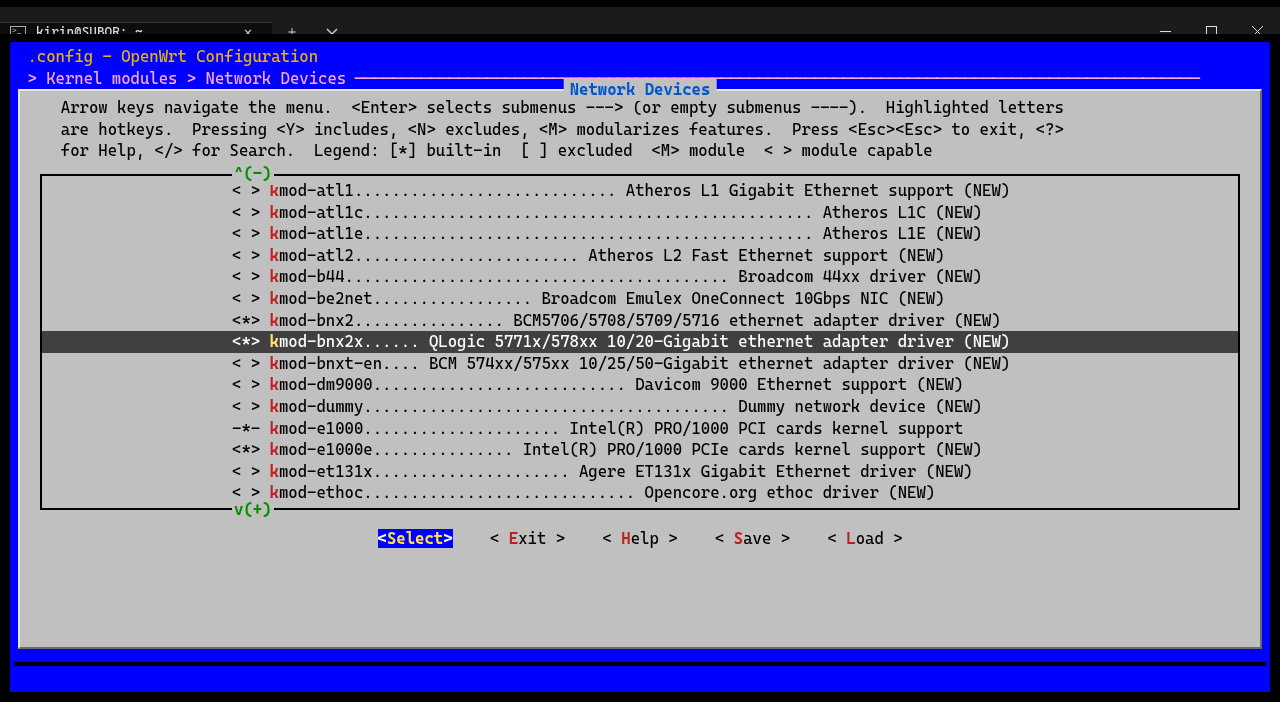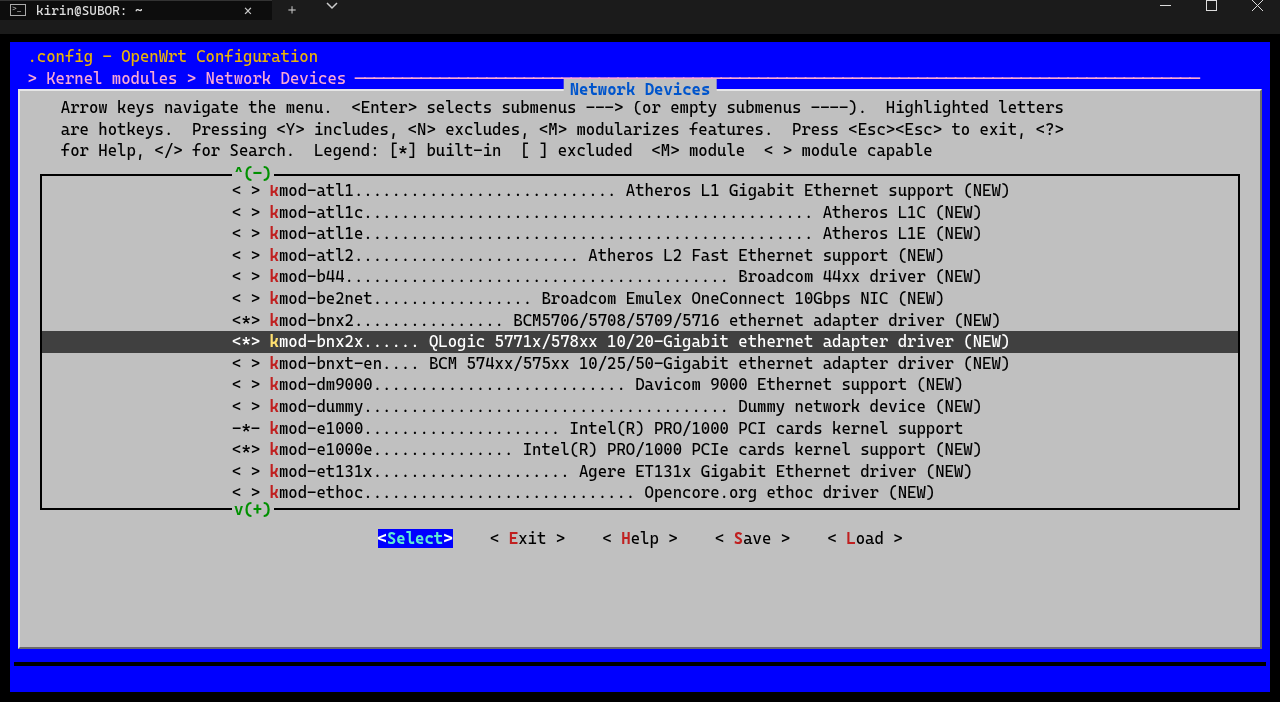--- a/index.html
+++ b/index.html
@@ -9,22 +9,23 @@
     height: 702px;
     font-family: "Cascadia Mono", "Consolas", "Courier New", monospace;
     font-size: 16px;
     line-height: 1.35;
     overflow: hidden;
   }
   .titlebar {
     height: 49px;
     background: #1b1b1b;
     display: flex;
-    align-items: flex-start;
+    align-items: center;
     color: #c8c8c8;
+    margin-top: 7px;
   }
   .tab {
     background: #0d0d0d;
     width: 272px;
     display: flex;
     align-items: center;
     padding: 0 10px;
     gap: 10px;
     border-top: 1px solid #333;
   }
@@ -127,21 +128,21 @@
   .hotkey { color: #c02020; font-weight: bold; }
   .row.selected .hotkey { color: #ffe070; }
   .footer {
     text-align: center;
     padding-top: 18px;
     white-space: pre;
   }
   .footer .btn { display: inline; }
   .footer .sel { background: #0000ff; color: #fff; font-weight: bold; }
   .footer .hk { color: #c02020; font-weight: bold; }
-  .footer .sel .hk { color: #5eead4; }
+  .footer .sel .hk { color: #fde047; }
   .bottom-black {
     position: absolute;
     left: 4px; right: 4px; bottom: 26px;
     height: 4px;
     background: #000;
   }
 </style>
 </head>
 <body>
 

